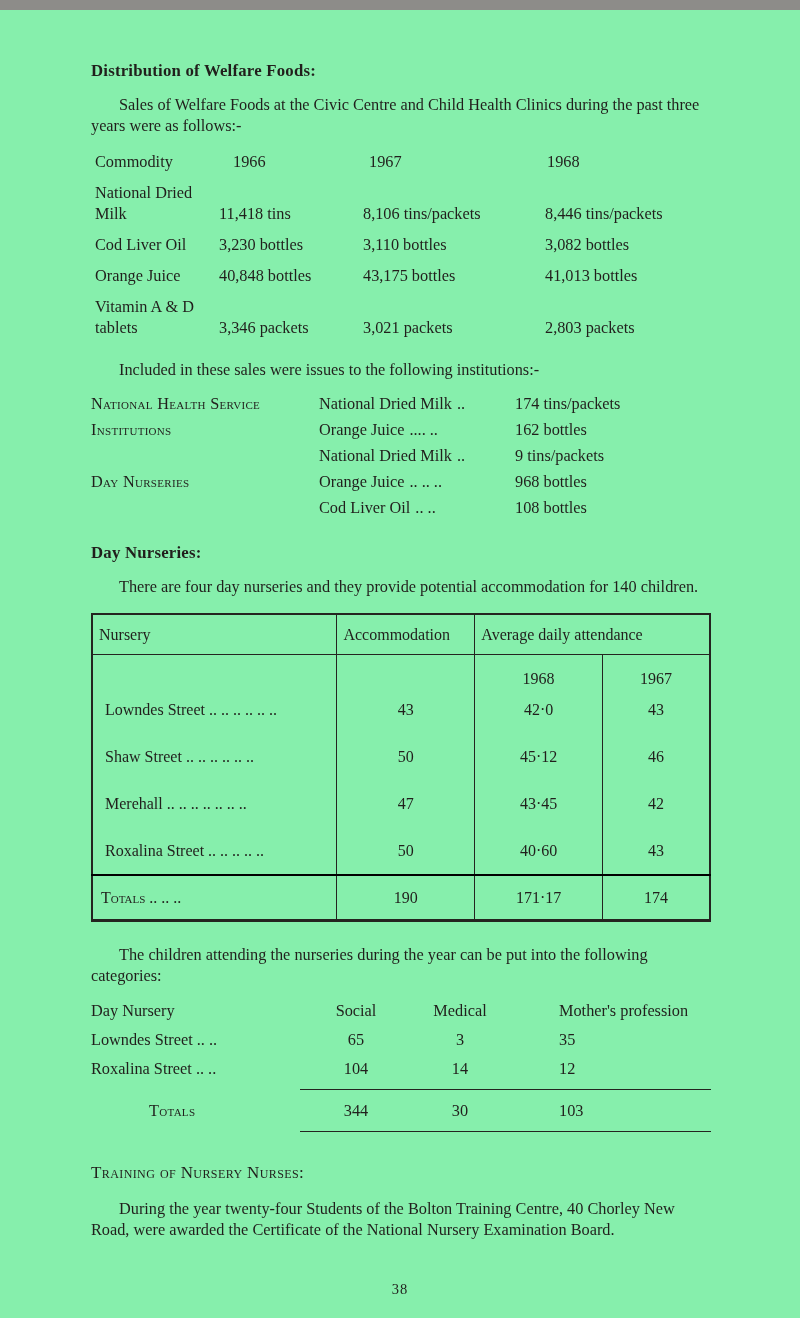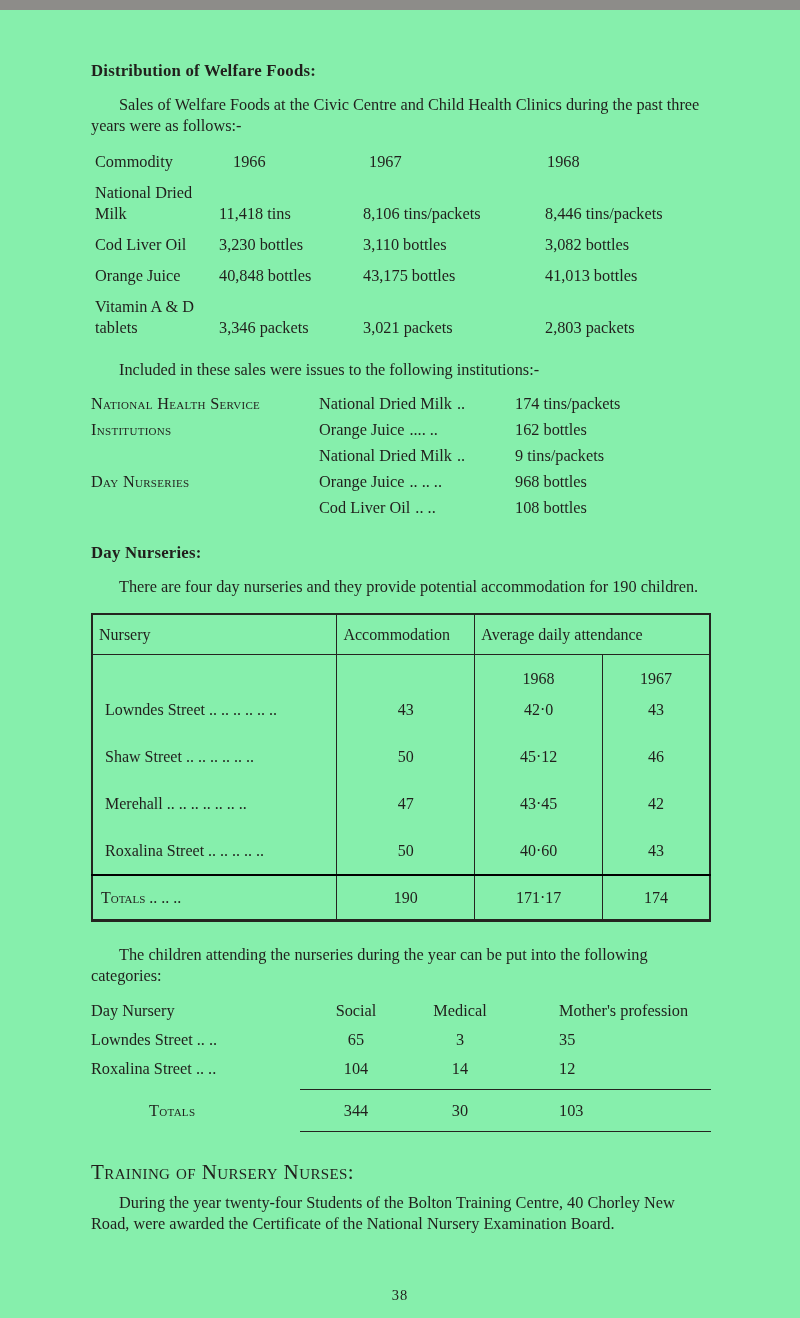--- a/index.html
+++ b/index.html
@@ -45,24 +45,24 @@
   .ntable .totals-label { font-variant: small-caps; padding-left: 78px; }
 
   
   .cat-table { margin: 6px 0 0 0; }
   .cat-head, .cat-row { display: grid; grid-template-columns: 232px 66px 142px 180px; padding: 4px 0; }
   .cat-c2, .cat-c3 { text-align: center; }
   .cat-c4 { padding-left: 28px; }
   .cat-rule { border-top: 1px solid #242420; width: 411px; margin: 6px 0 6px 209px; height: 0; }
   .cat-totals-label { font-variant: small-caps; padding-left: 58px; letter-spacing: 0.3px; }
 
-  .sc-head { font-variant: small-caps; font-weight: normal; font-size: 21px; letter-spacing: 0.4px; margin: 30px 0 9px 0; }
+  .sc-head { font-variant: small-caps; font-weight: normal; font-size: 17px; letter-spacing: 0.4px; margin: 30px 0 15px 0; }
   .training-para { margin-bottom: 0; }
 
-  .pageno { position: absolute; bottom: 14px; left: 0; width: 100%; text-align: center; font-size: 14.5px; letter-spacing: 1px; }
+  .pageno { position: absolute; bottom: 20px; left: 0; width: 100%; text-align: center; font-size: 14.5px; letter-spacing: 1px; }
 </style>
 </head>
 <body>
 
 <div class="scan-top"></div>
 
 <div class="page">
   <div class="content">
 
     <h2 class="bold-head">Distribution of Welfare Foods:</h2>
@@ -128,21 +128,21 @@
       </div>
       <div class="inst-row">
         <span class="sc"></span>
         <span><span>Cod Liver Oil</span><span class="leader">.. ..</span></span>
         <span>108 bottles</span>
       </div>
     </div>
 
     <h2 class="bold-head">Day Nurseries:</h2>
 
-    <p class="indent">There are four day nurseries and they provide potential accommodation for 190 children.</p>
+    <p class="indent">There are four day nurseries and they provide potential accommodation for 140 children.</p>
 
     <table class="ntable">
       <colgroup>
         <col style="width:246px">
           <col style="width:138px">
           <col style="width:128px">
           <col style="width:108px">
       </colgroup>
       <thead>
         <tr>

